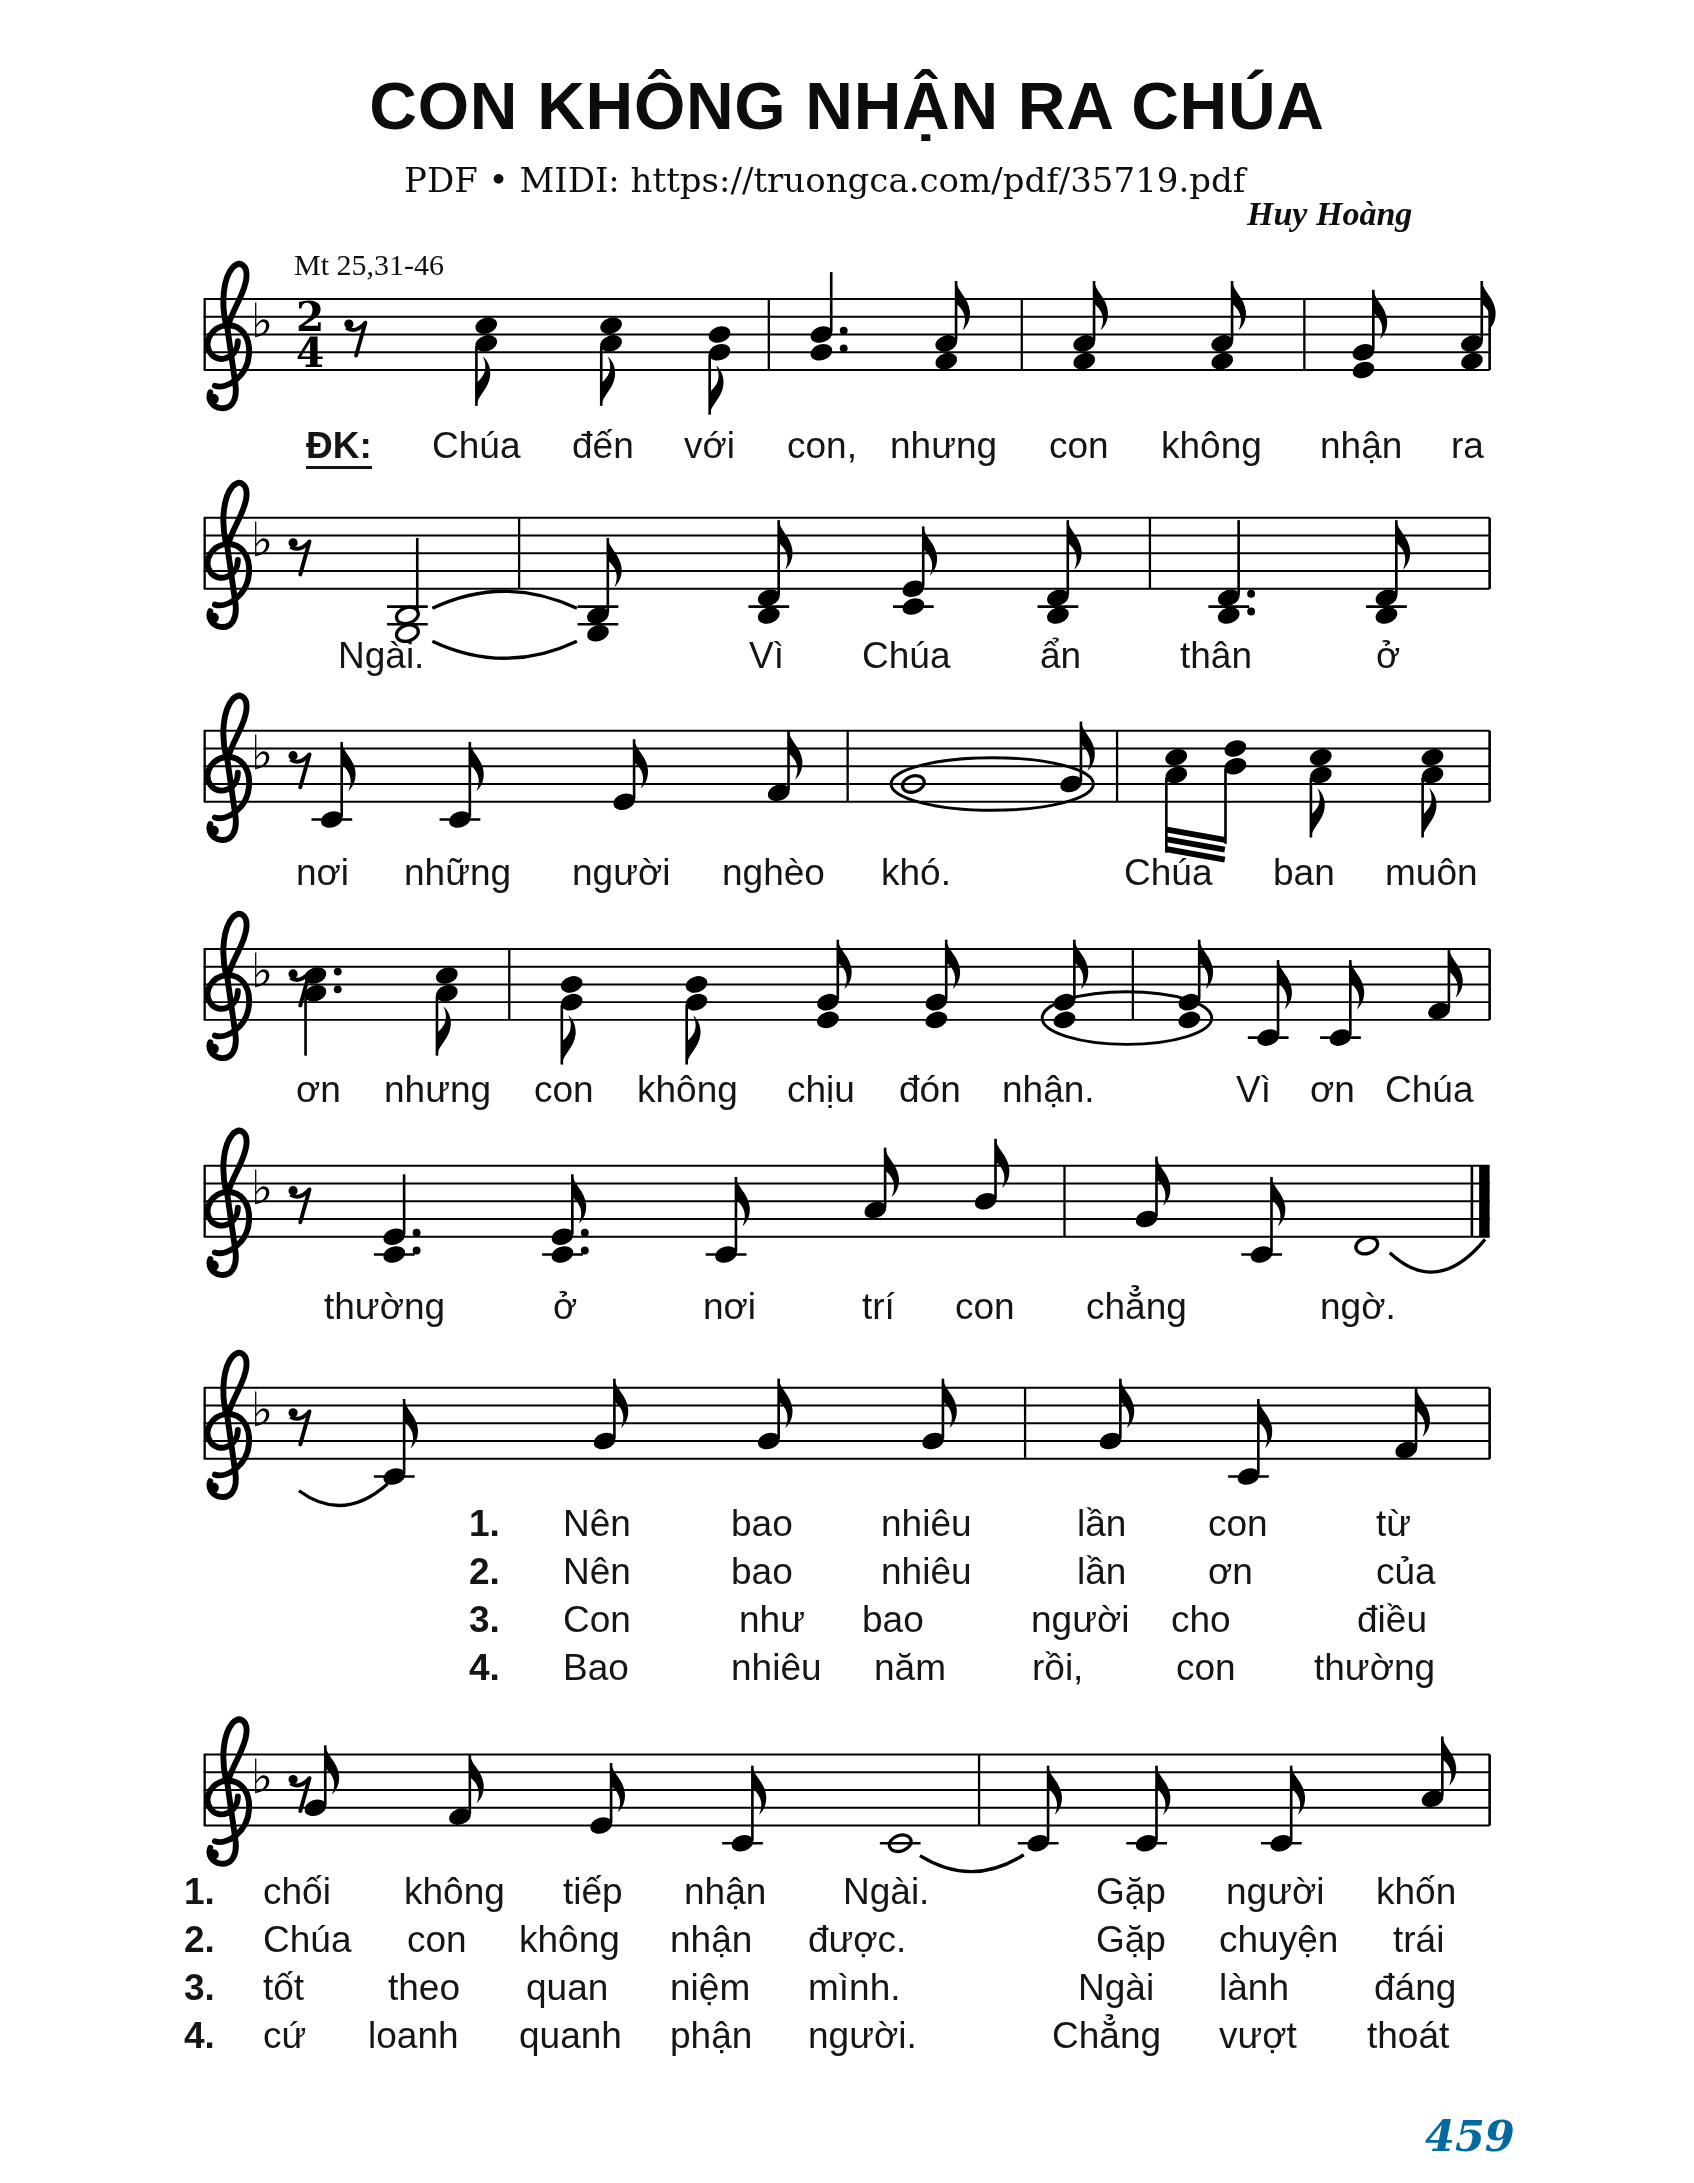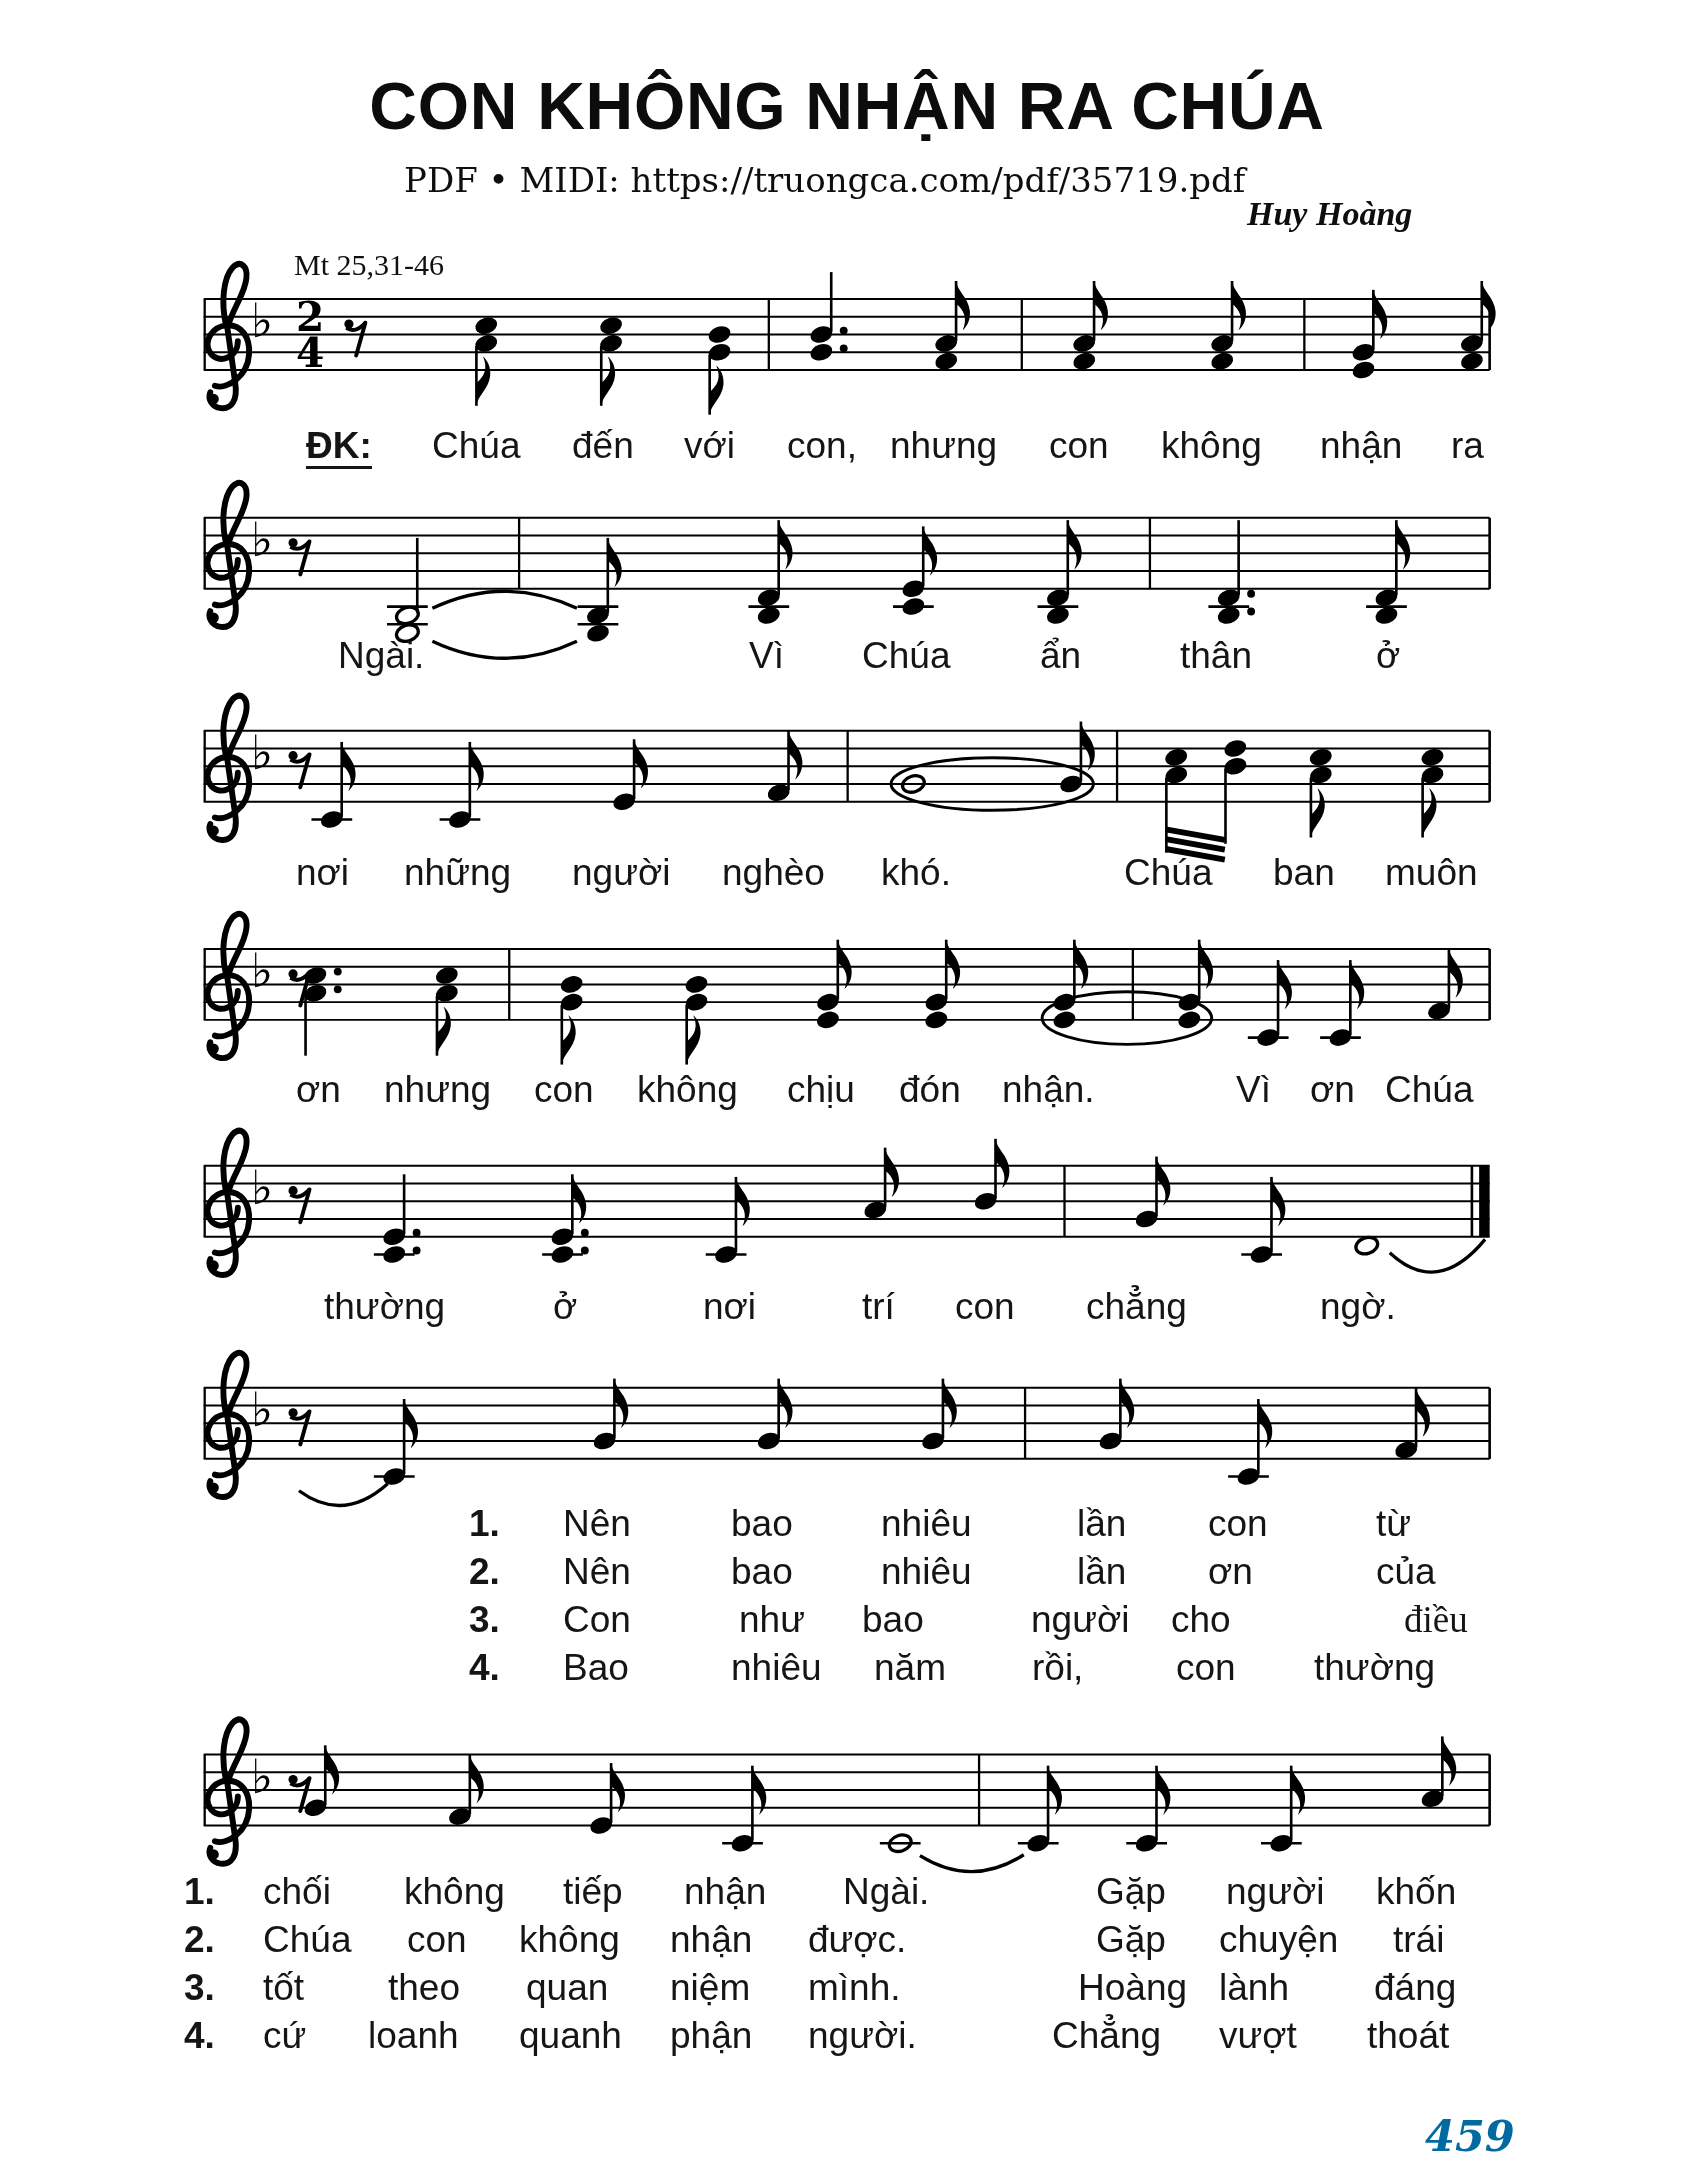--- a/index.html
+++ b/index.html
@@ -640,21 +640,21 @@
       <span class="syl" style="left: 1208px;">ơn</span>
       <span class="syl" style="left: 1376px;">của</span>
     </div>
     <div class="lyric-row" style="top: 1600px;">
       <span class="syl b" style="left: 469px;">3.</span>
       <span class="syl" style="left: 563px;">Con</span>
       <span class="syl" style="left: 739px;">như</span>
       <span class="syl" style="left: 862px;">bao</span>
       <span class="syl" style="left: 1031px;">người</span>
       <span class="syl" style="left: 1171px;">cho</span>
-      <span class="syl" style="left: 1404px; font-family: Liberation Serif, serif;">điều</span>
+      <span class="syl" style="left: 1357px;">điều</span>
     </div>
     <div class="lyric-row" style="top: 1648px;">
       <span class="syl b" style="left: 469px;">4.</span>
       <span class="syl" style="left: 563px;">Bao</span>
       <span class="syl" style="left: 731px;">nhiêu</span>
       <span class="syl" style="left: 874px;">năm</span>
       <span class="syl" style="left: 1032px;">rồi,</span>
       <span class="syl" style="left: 1176px;">con</span>
       <span class="syl" style="left: 1314px;">thường</span>
     </div>
@@ -680,21 +680,21 @@
       <span class="syl" style="left: 1219px;">chuyện</span>
       <span class="syl" style="left: 1393px;">trái</span>
     </div>
     <div class="lyric-row" style="top: 1968px;">
       <span class="syl b" style="left: 184px;">3.</span>
       <span class="syl" style="left: 263px;">tốt</span>
       <span class="syl" style="left: 388px;">theo</span>
       <span class="syl" style="left: 526px;">quan</span>
       <span class="syl" style="left: 670px;">niệm</span>
       <span class="syl" style="left: 808px;">mình.</span>
-      <span class="syl" style="left: 1078px;">Hoàng</span>
+      <span class="syl" style="left: 1078px;">Ngài</span>
       <span class="syl" style="left: 1219px;">lành</span>
       <span class="syl" style="left: 1374px;">đáng</span>
     </div>
     <div class="lyric-row" style="top: 2016px;">
       <span class="syl b" style="left: 184px;">4.</span>
       <span class="syl" style="left: 263px;">cứ</span>
       <span class="syl" style="left: 368px;">loanh</span>
       <span class="syl" style="left: 519px;">quanh</span>
       <span class="syl" style="left: 670px;">phận</span>
       <span class="syl" style="left: 808px;">người.</span>

